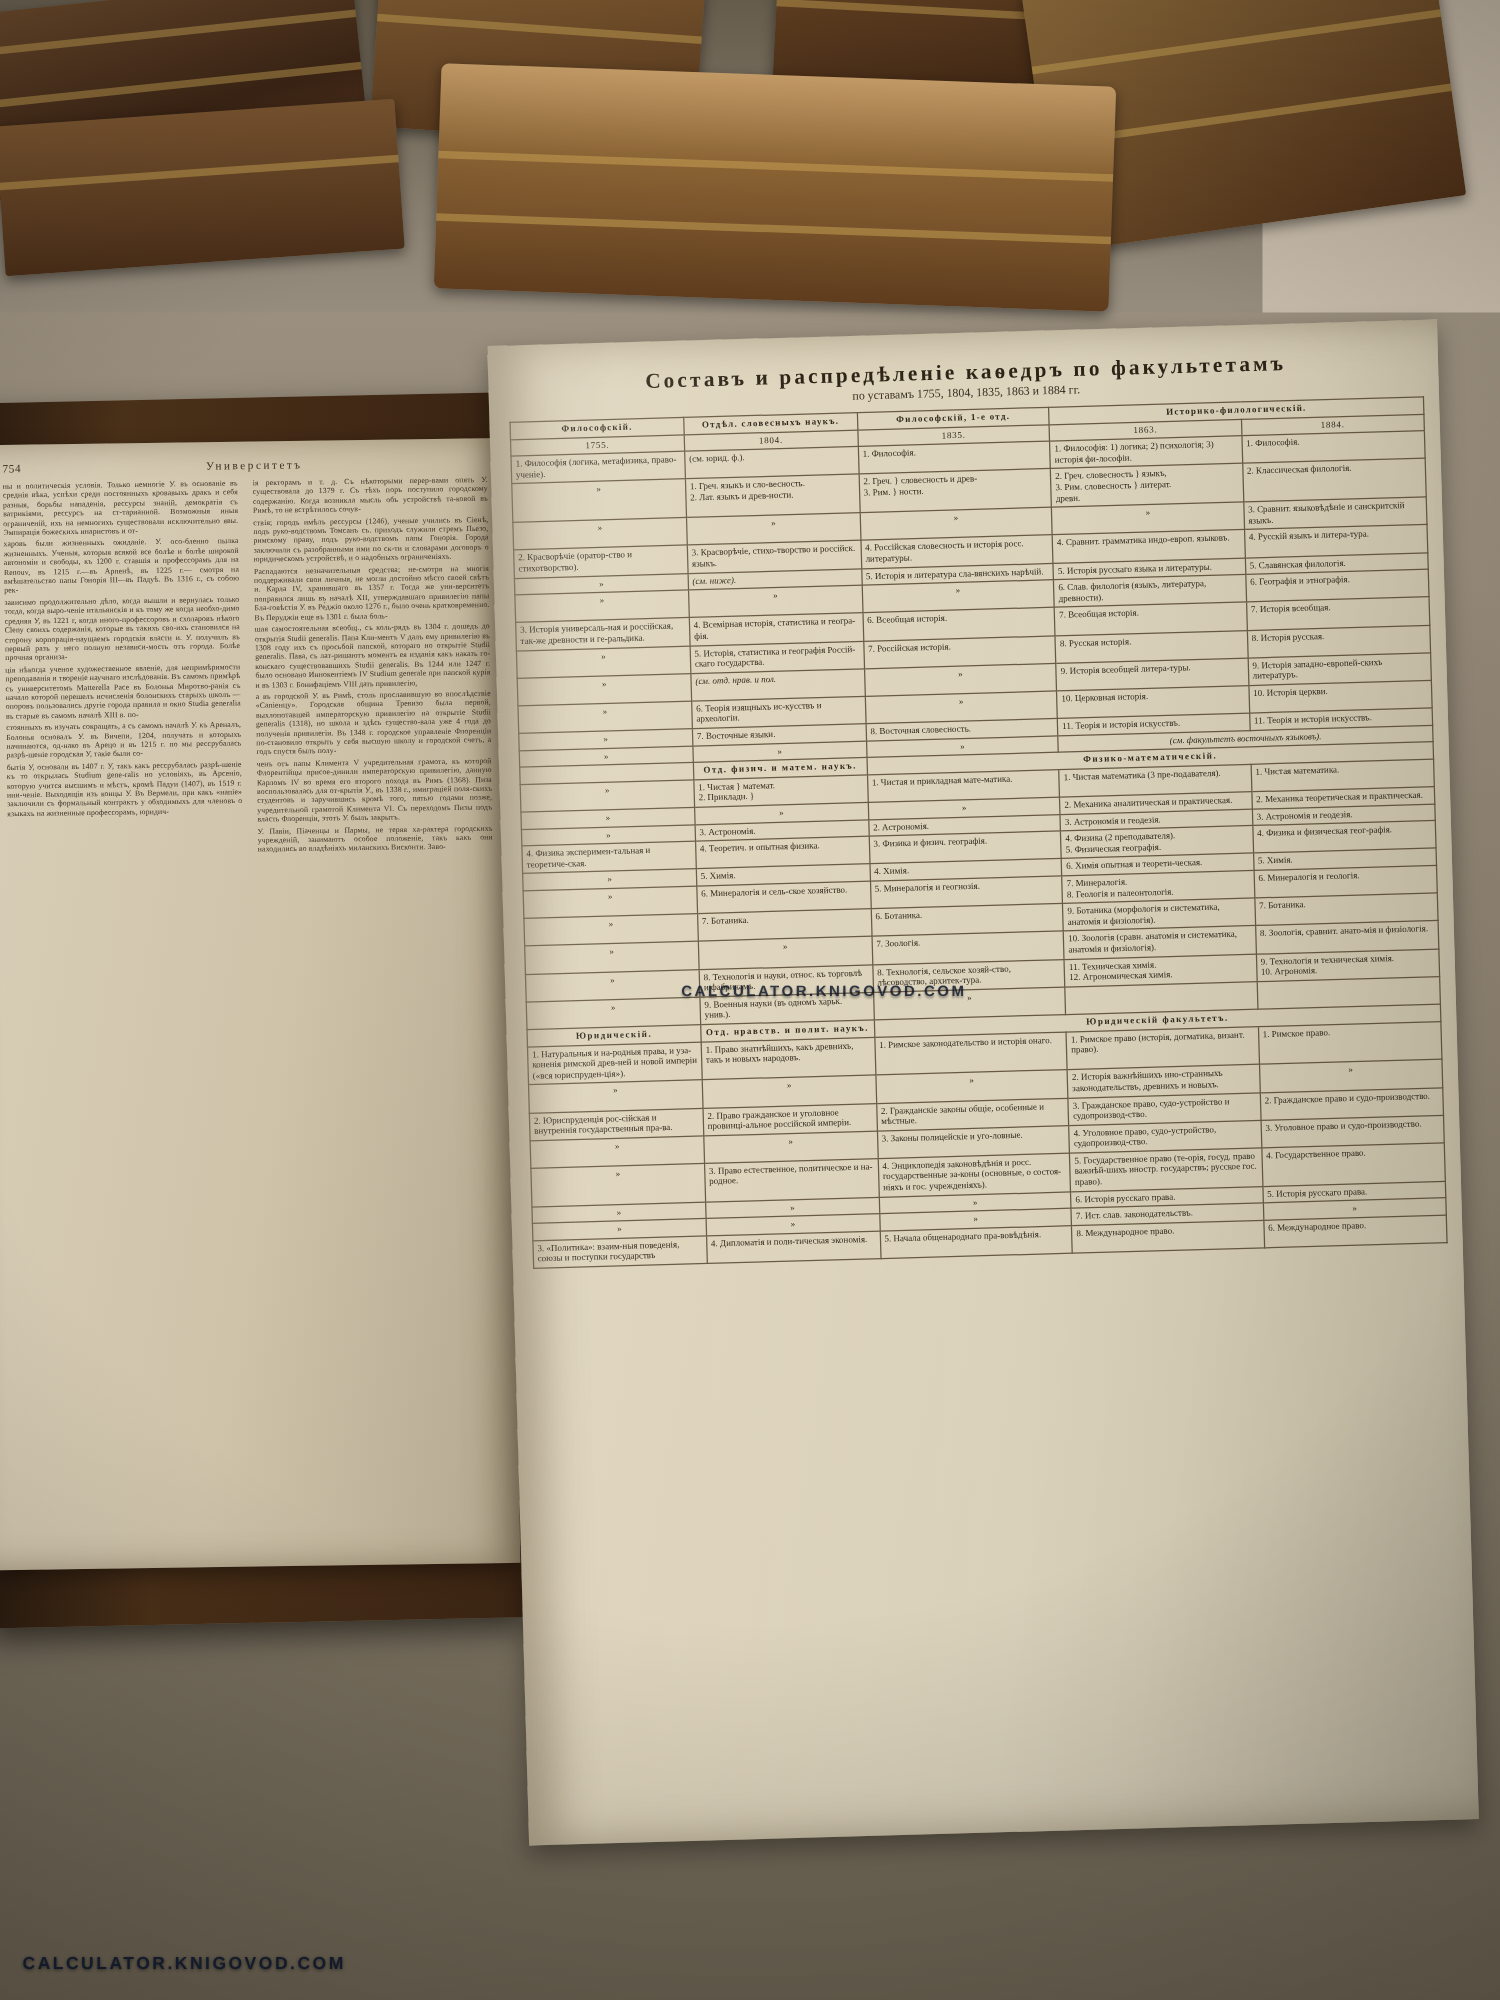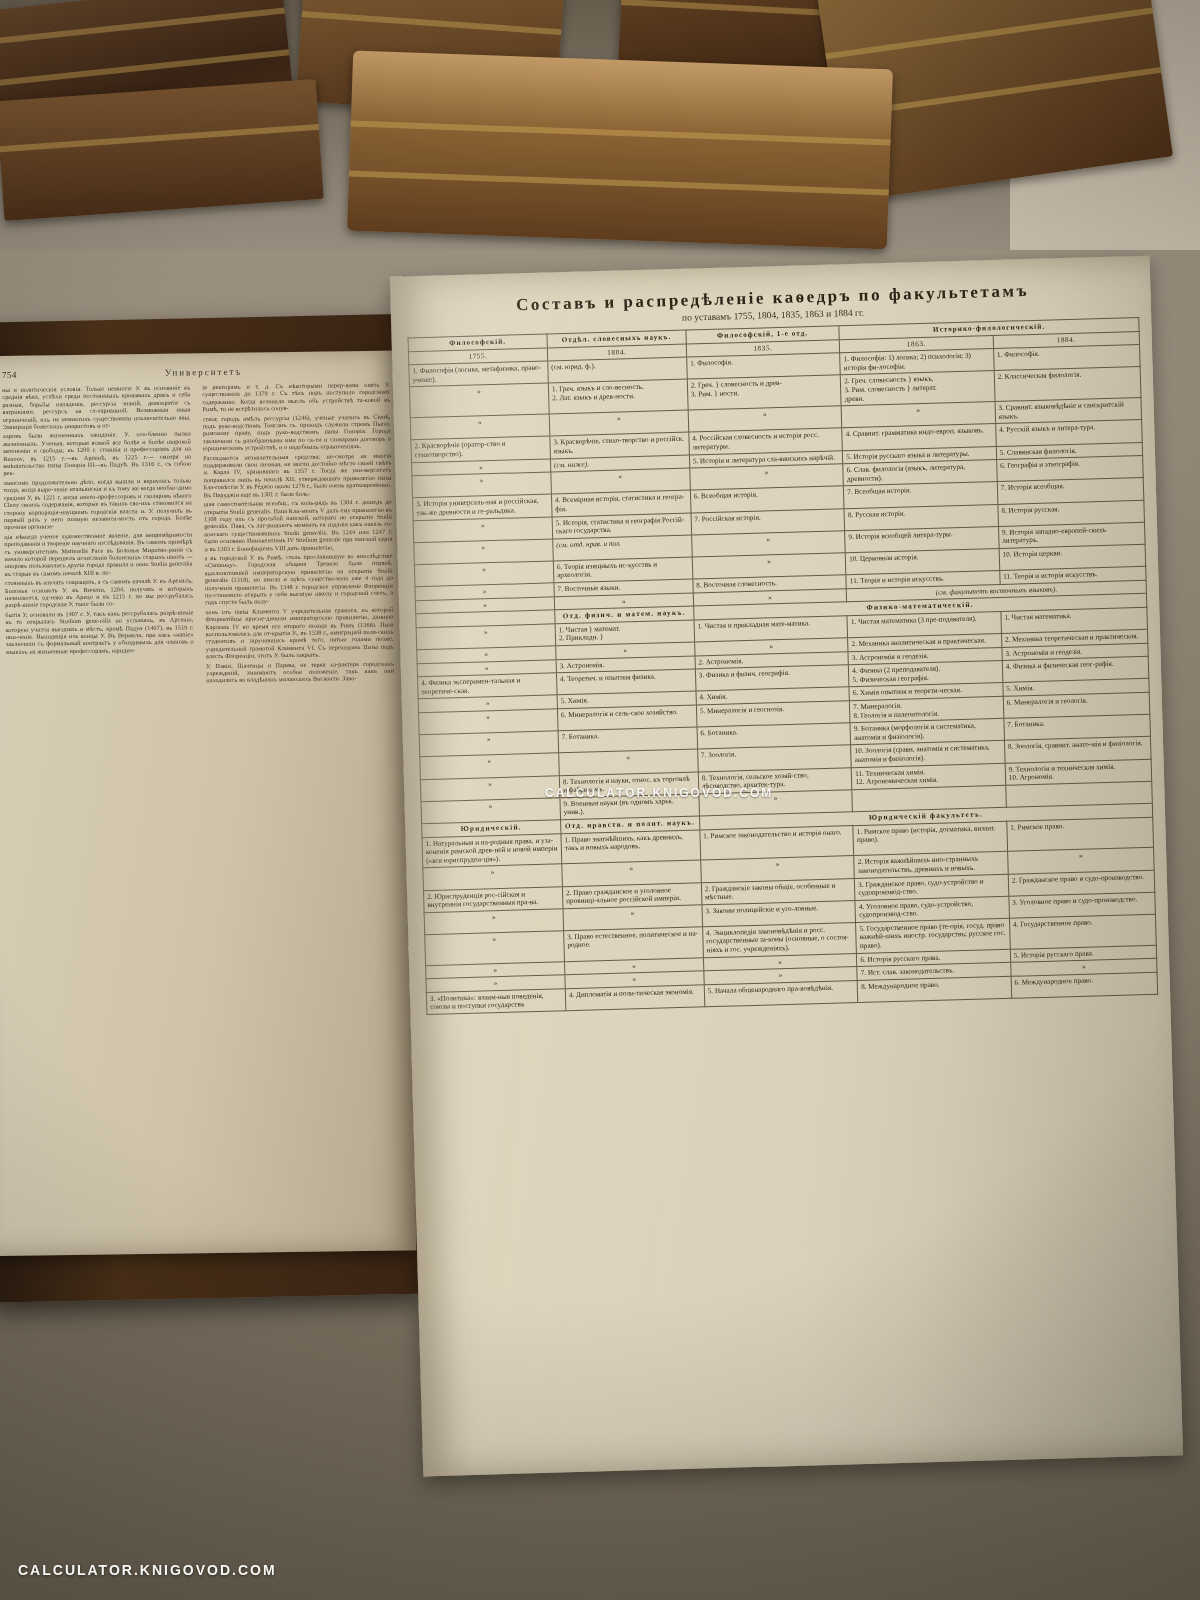--- a/index.html
+++ b/index.html
@@ -96,21 +96,21 @@
     border:1px solid #6a5c46;vertical-align:top;
     padding:2px 3px;font-size:7.2px;line-height:8.6px;color:#31281b;
   }
   th.grp{text-align:center;font-weight:600;font-size:8px;letter-spacing:1px;padding:2px;}
   th.yr{text-align:center;font-weight:400;font-size:7.6px;letter-spacing:.6px;}
   td.c{text-align:center;}
   .sec-head td{text-align:center;font-weight:600;letter-spacing:1.2px;font-size:8.4px;padding:3px 2px;}
   .note{font-style:italic;}
   
   .wm{
-    position:absolute;color:#ffffff;letter-spacing:2px;
+    position:absolute;color:#0f172a;letter-spacing:2px;
     font-family:"Liberation Sans", sans-serif;font-weight:700;
   }
   .wm-center{left:545px;top:786px;font-size:12px;opacity:.85;text-shadow:0 1px 2px rgba(0,0,0,.5);}
   .wm-corner{left:18px;top:1562px;font-size:14px;opacity:.95;text-shadow:0 1px 3px rgba(0,0,0,.6);}
   
   .vignette{position:absolute;inset:0;pointer-events:none;
     background:radial-gradient(120% 80% at 50% 45%,rgba(0,0,0,0) 45%,rgba(0,0,0,.35) 100%);}
 </style>
 </head>
 <body>

